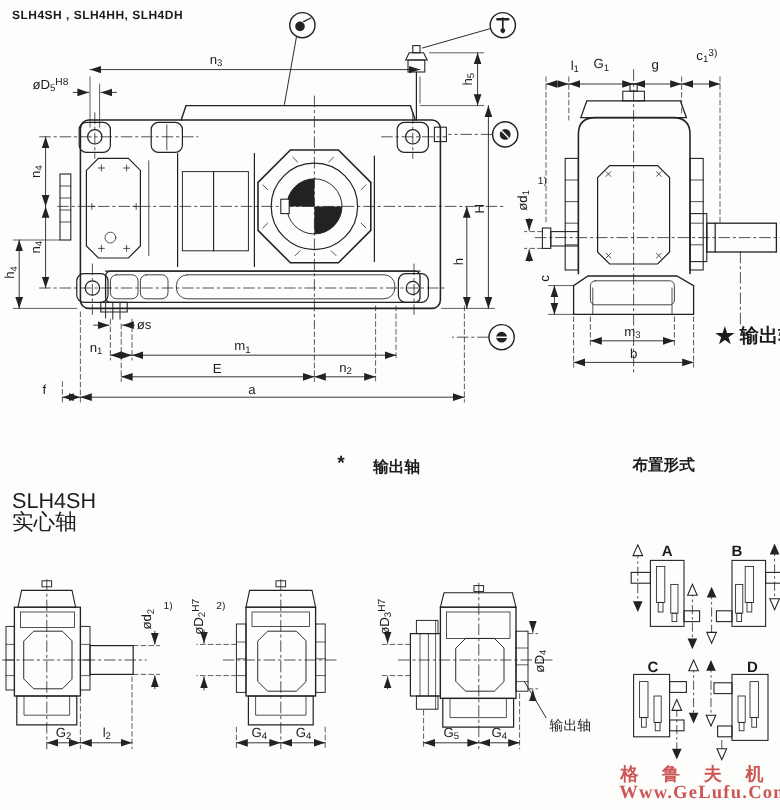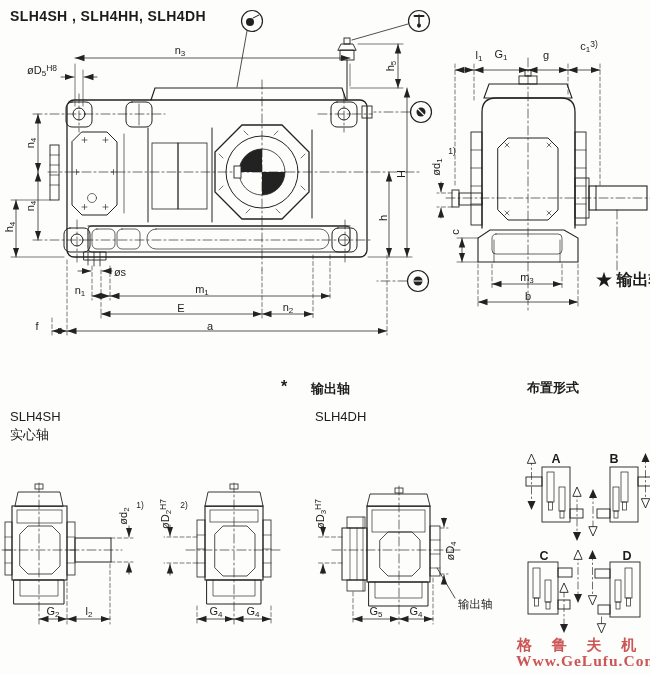--- a/index.html
+++ b/index.html
@@ -1,28 +1,28 @@
 <!DOCTYPE html>
 <html><head>
 <meta charset="utf-8">
 <style>
   *{margin:0;padding:0;box-sizing:border-box}
   html,body{background:#fff}
   .page{position:relative;width:650px;height:675px;background:#fdfdfb;overflow:hidden;
         font-family:"Liberation Sans",sans-serif;color:#1c1c1c}
   svg.art{position:absolute;left:0;top:0}
-  .title{position:absolute;left:10px;top:8px;font-size:14px;font-weight:bold;letter-spacing:.4px}
+  .title{position:absolute;left:10px;top:8px;font-size:10px;font-weight:bold;letter-spacing:.4px}
   .lbl{position:absolute;font-size:11px;line-height:1;white-space:nowrap;
        transform:translate(-50%,-50%)}
   .lbl.v{transform:translate(-50%,-50%) rotate(-90deg)}
   .lbl sub{font-size:8px;vertical-align:-2px}
   .lbl sup,.lbl .note{font-size:8.5px;vertical-align:3px}
   .free{position:absolute;transform:none;white-space:nowrap}
   .legend{position:absolute;font-size:13px;font-weight:bold;white-space:nowrap}
-  .variant{position:absolute;font-size:13px;line-height:18px;white-space:nowrap}
+  .variant{position:absolute;font-size:18px;line-height:18px;white-space:nowrap}
   .arr{position:absolute;font-size:12.5px;font-weight:bold;transform:translate(-50%,-50%)}
   .wm{position:absolute;color:#cc5555;font-weight:bold;
       font-family:"Liberation Serif",serif;white-space:nowrap}
   .wm.l1{left:517px;top:636px;font-size:15px;letter-spacing:8px}
   .wm.l2{left:516px;top:652px;font-size:15.5px;letter-spacing:1px}
 </style>
 </head>
 <body>
 
 <div class="page">
@@ -447,21 +447,20 @@
 
   <span class="free" style="left:281px;top:378px;font-size:16px;font-weight:bold">*</span>
   <span class="legend" style="left:311px;top:380px">输出轴</span>
   <span class="legend" style="left:527px;top:379px">布置形式</span>
 
   <div class="variant" style="left:10px;top:408px">
     <div>SLH4SH</div>
     <div>实心轴</div>
   </div>
   <div class="variant" style="left:315px;top:408px">
-    <div>SLH4DH</div>
   </div>
 
   <span class="lbl v" style="left:124px;top:516px"><span>ød</span><sub>2</sub></span>
   <span class="lbl" style="left:140px;top:507px"><span class="note">1)</span></span>
   <span class="lbl" style="left:53px;top:612px"><span>G</span><sub>2</sub></span>
   <span class="lbl" style="left:89px;top:612px"><span>l</span><sub>2</sub></span>
   <span class="lbl v" style="left:166px;top:514px"><span>øD</span><sub>2</sub><sup>H7</sup></span>
   <span class="lbl" style="left:184px;top:507px"><span class="note">2)</span></span>
   <span class="lbl" style="left:216px;top:612px"><span>G</span><sub>4</sub></span>
   <span class="lbl" style="left:253px;top:612px"><span>G</span><sub>4</sub></span>

